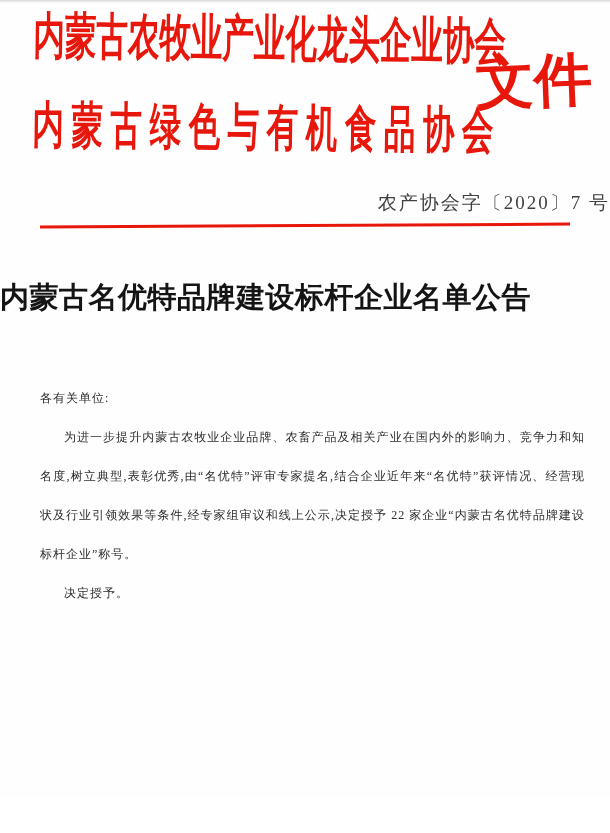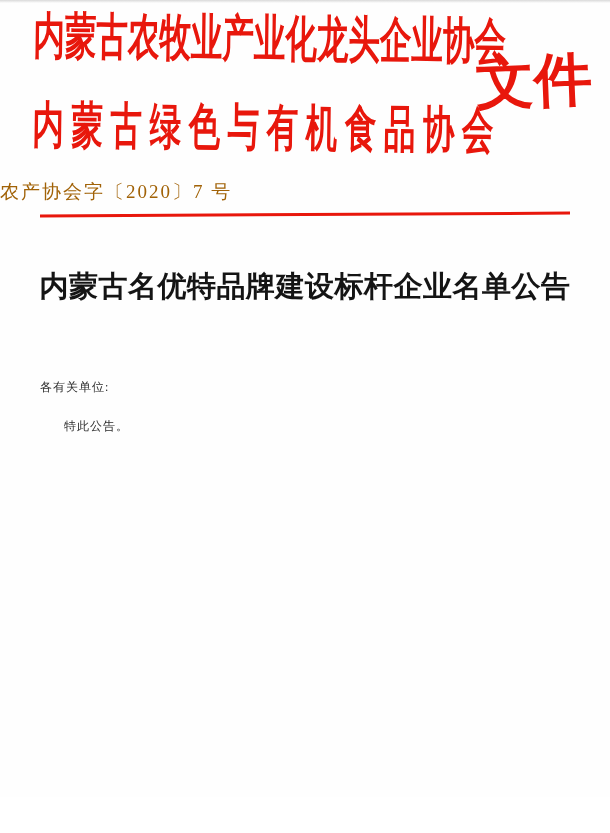--- a/index.html
+++ b/index.html
@@ -54,39 +54,38 @@
     right: 18px;
     font-size: 58px;
     font-weight: bold;
     color: var(--accent);
     line-height: 1;
     transform: rotate(-3deg);
   }
 
   
   .doc-number {
-    margin-top: 21px;
-    text-align: left;
+    margin-top: 32px;
+    text-align: right;
     font-size: 19px;
     line-height: 26px;
     letter-spacing: 2px;
-    color: #a16207;
+    color: #404040;
   }
   .red-rule {
     width: 530px;
     height: 3px;
     margin: 8px auto 0;
     background: var(--accent);
     transform: rotate(-0.3deg);
   }
 
   
   .doc-title {
     margin-top: 50px;
-    text-align: center;
     font-size: 29px;
     font-weight: bold;
     letter-spacing: 0.5px;
     line-height: 40px;
     color: #141414;
   }
 
   
   .body-block {
     margin: 62px 25px 0 40px;
@@ -112,15 +111,16 @@
   </header>
 
   <div class="doc-number">农产协会字〔2020〕7 号</div>
 
   <div class="red-rule"></div>
 
   <h1 class="doc-title">内蒙古名优特品牌建设标杆企业名单公告</h1>
 
   <main class="body-block">
     <p class="para salutation">各有关单位:</p>
-    <p class="para indent closing">特此公告。</p>
+    <p class="para indent">为进一步提升内蒙古农牧业企业品牌、农畜产品及相关产业在国内外的影响力、竞争力和知名度,树立典型,表彰优秀,由“名优特”评审专家提名,结合企业近年来“名优特”获评情况、经营现状及行业引领效果等条件,经专家组审议和线上公示,决定授予 22 家企业“内蒙古名优特品牌建设标杆企业”称号。</p>
+    <p class="para indent closing">决定授予。</p>
   </main>
 </div>
 
 </body></html>

